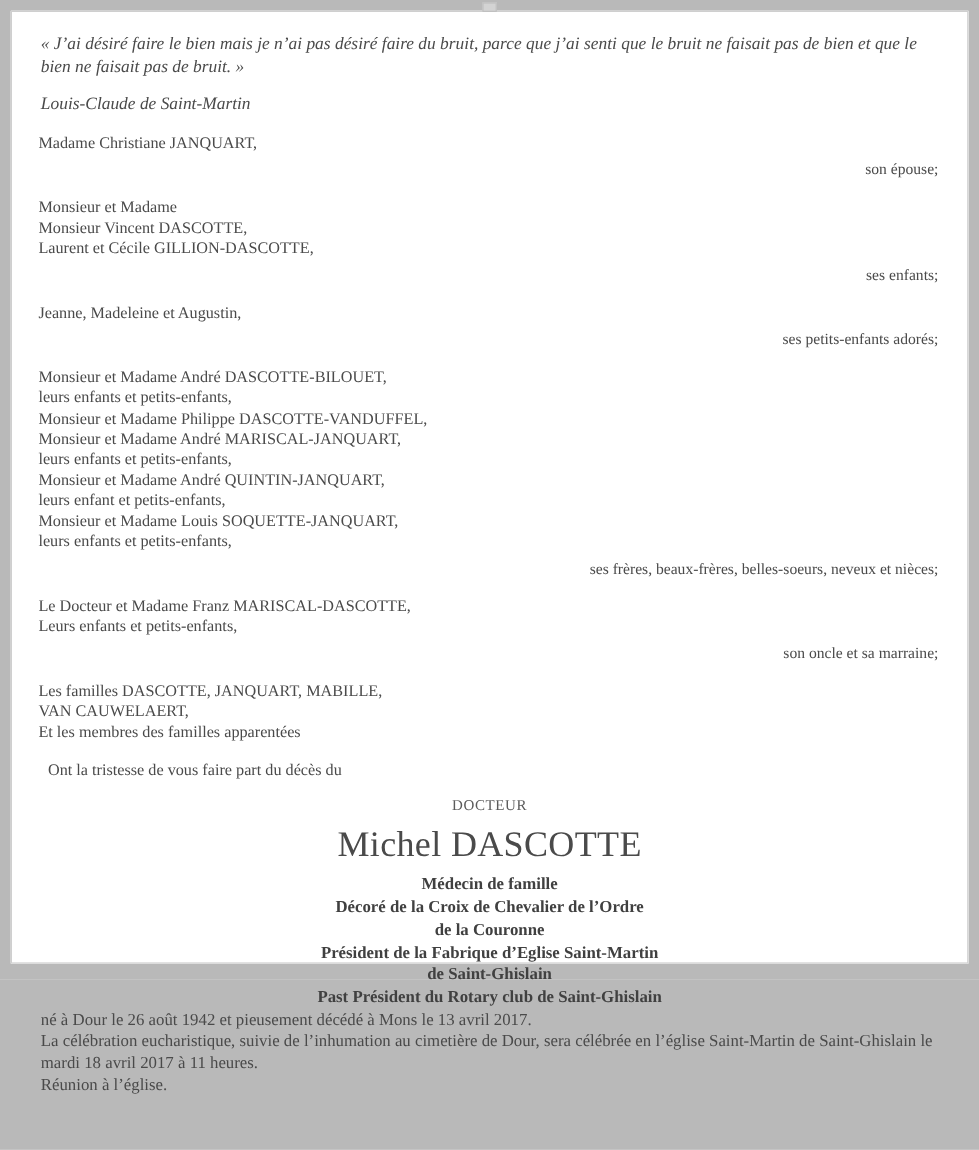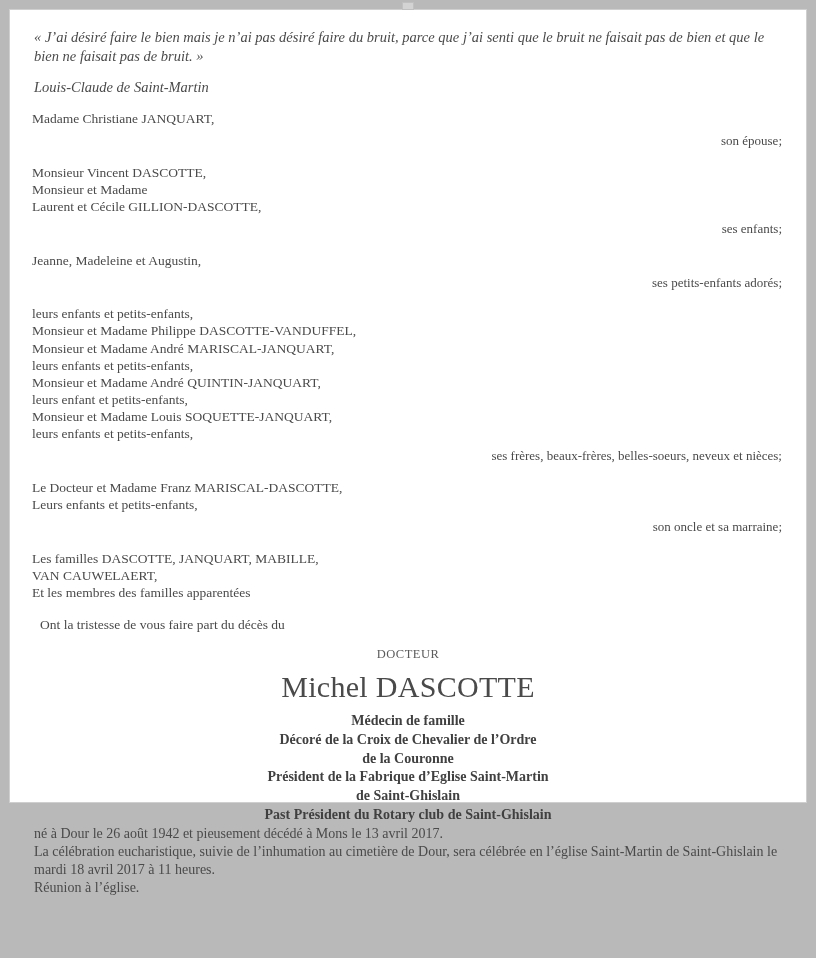--- a/index.html
+++ b/index.html
@@ -119,32 +119,33 @@
 
     <div class="quote">« J’ai désiré faire le bien mais je n’ai pas désiré faire du bruit, parce que j’ai senti que le bruit ne faisait pas de bien et que le bien ne faisait pas de bruit. »</div>
     <div class="quote-author">Louis-Claude de Saint-Martin</div>
 
     <div class="block">
       <div class="line">Madame Christiane JANQUART,</div>
       <div class="role">son épouse;</div>
     </div>
 
     <div class="block">
+      <div class="line">Monsieur et Madame</div>
       <div class="line">Monsieur Vincent DASCOTTE,</div>
-      <div class="line">Monsieur et Madame</div>
       <div class="line">Laurent et Cécile GILLION-DASCOTTE,</div>
       <div class="role">ses enfants;</div>
     </div>
 
     <div class="block">
       <div class="line">Jeanne, Madeleine et Augustin,</div>
       <div class="role">ses petits-enfants adorés;</div>
     </div>
 
     <div class="block">
+      <div class="line">Monsieur et Madame André DASCOTTE-BILOUET,</div>
       <div class="line">leurs enfants et petits-enfants,</div>
       <div class="line">Monsieur et Madame Philippe DASCOTTE-VANDUFFEL,</div>
       <div class="line">Monsieur et Madame André MARISCAL-JANQUART,</div>
       <div class="line">leurs enfants et petits-enfants,</div>
       <div class="line">Monsieur et Madame André QUINTIN-JANQUART,</div>
       <div class="line">leurs enfant et petits-enfants,</div>
       <div class="line">Monsieur et Madame Louis SOQUETTE-JANQUART,</div>
       <div class="line">leurs enfants et petits-enfants,</div>
       <div class="role">ses frères, beaux-frères, belles-soeurs, neveux et nièces;</div>
     </div>

